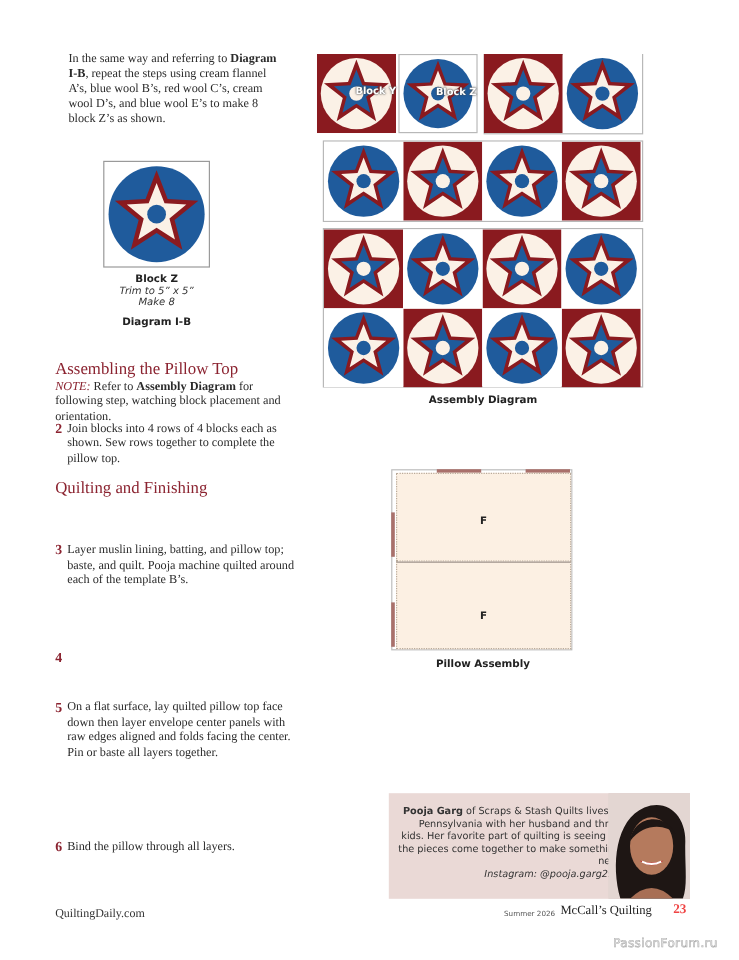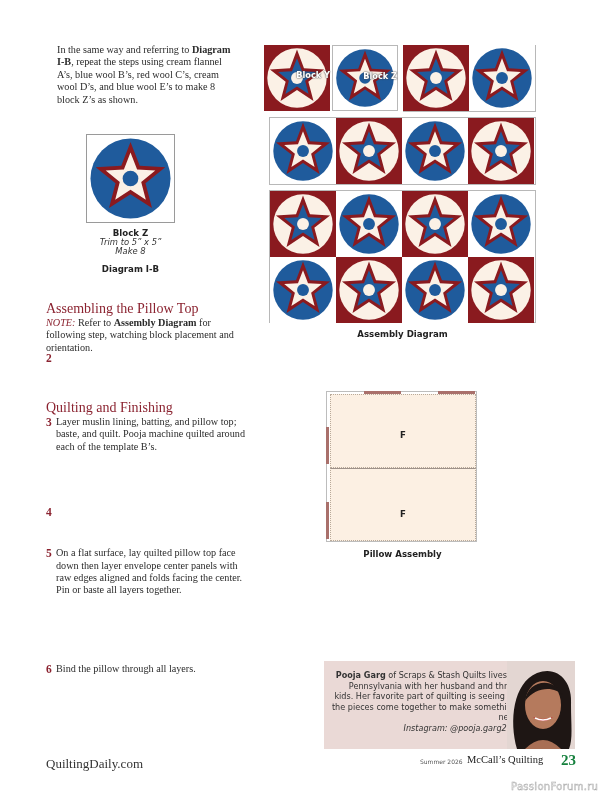--- a/index.html
+++ b/index.html
@@ -13,21 +13,21 @@
   .step{position:relative;padding-left:10px;}
   .step .num{position:absolute;left:0;top:0;font-weight:bold;color:#8b2330;font-size:11.5px;}
   .caption{font-family:"DejaVu Sans",sans-serif;font-size:8.6px;font-weight:bold;color:#222;text-align:center;}
   .sub{font-family:"DejaVu Sans",sans-serif;font-size:8.4px;font-style:italic;color:#333;text-align:center;line-height:9.6px;}
   .block{position:absolute;width:66px;height:66px;box-sizing:border-box;}
   .block svg{width:100%;height:100%;display:block;}
   .block-label{position:absolute;left:0;right:0;top:25px;text-align:right;font-family:"DejaVu Sans",sans-serif;font-size:8.2px;color:#fff;font-weight:bold;text-shadow:0 0 2px #555,0 0 1px #333;}
   .row-frame{position:absolute;border:1px solid #b8b8b8;box-sizing:border-box;}
   .bio{position:absolute;left:324px;top:661px;width:251px;height:88px;background:#ead9d6;}
   .bio-text{position:absolute;left:4px;top:9px;width:189px;text-align:right;font-family:"DejaVu Sans",sans-serif;font-size:8.1px;line-height:10.6px;color:#333;}
-  .footer{font-size:13px;}
+  .footer{font-size:10px;}
 </style>
 </head>
 <body>
 
 <p class="abs body-text" style="left:57px;top:44px;width:175px;"><span>In the same way and referring to </span><b>Diagram I-B</b><span>, repeat the steps using cream flannel A’s, blue wool B’s, red wool C’s, cream wool D’s, and blue wool E’s to make 8 block Z’s as shown.</span></p>
 
 <div class="abs" style="left:86px;top:134px;width:89px;height:89px;border:1px solid #9a9a9a;box-sizing:border-box;background:#fff;">
   <svg viewBox="0 0 100 100" width="87" height="87">
     <circle cx="50" cy="50" r="46" fill="#1f5b9c"></circle>
     <polygon points="50,8 60.6,35.4 90,37 67.2,55.6 74.7,84 50,68 25.3,84 32.8,55.6 10,37 39.4,35.4" fill="#8a1a1f"></polygon>
@@ -37,20 +37,21 @@
 </div>
 <div class="abs caption" style="left:86px;top:228px;width:89px;">Block Z</div>
 <div class="abs sub" style="left:76px;top:238px;width:109px;">Trim to 5” x 5”</div>
 <div class="abs sub" style="left:76px;top:247px;width:109px;">Make 8</div>
 <div class="abs caption" style="left:76px;top:264px;width:109px;">Diagram I-B</div>
 
 <div class="abs heading" style="left:46px;top:300px;">Assembling the Pillow Top</div>
 <p class="abs body-text" style="left:46px;top:317px;width:192px;"><i style="color:#8b2330;">NOTE:</i><span> Refer to </span><b>Assembly Diagram</b><span> for following step, watching block placement and orientation.</span></p>
 <div class="abs body-text step" style="left:46px;top:352px;width:194px;">
   <span class="num">2</span>
+  <span>Join blocks into 4 rows of 4 blocks each as shown. Sew rows together to complete the pillow top.</span>
 </div>
 
 <div class="abs heading" style="left:46px;top:399px;">Quilting and Finishing</div>
 <div class="abs body-text step" style="left:46px;top:416px;width:194px;">
   <span class="num">3</span>
   <span>Layer muslin lining, batting, and pillow top; baste, and quilt. Pooja machine quilted around each of the template B’s.</span>
 </div>
 <div class="abs body-text step" style="left:46px;top:469px;width:194px;">
   <span class="num">4</span>
 </div>
@@ -196,15 +197,15 @@
       <path d="M26,56 Q36,64 46,56 Q36,60 26,56 Z" fill="#c8252f"></path>
       <path d="M28,57 Q36,61 44,57" stroke="#fff" stroke-width="1.5" fill="none"></path>
       <path d="M18,88 Q36,70 54,88 Z" fill="#a86f55"></path>
     </svg>
   </div>
 </div>
 
 <div class="abs footer serif" style="left:46px;top:756px;color:#333;">QuiltingDaily.com</div>
 <div class="abs sans" style="left:420px;top:758px;font-size:6px;color:#555;">Summer 2026</div>
 <div class="abs serif" style="left:467px;top:754px;font-size:10.5px;color:#222;">McCall’s Quilting</div>
-<div class="abs serif" style="left:561px;top:752px;font-size:15px;font-weight:bold;color:#15803d;">23</div>
+<div class="abs serif" style="left:561px;top:752px;font-size:11px;font-weight:bold;color:#ef4444;">23</div>
 
 <div class="abs sans" style="left:511px;top:781px;font-size:10px;color:#fff;-webkit-text-stroke:0.5px #aaa;letter-spacing:0.3px;">PassionForum.ru</div>
 
 </body></html>

